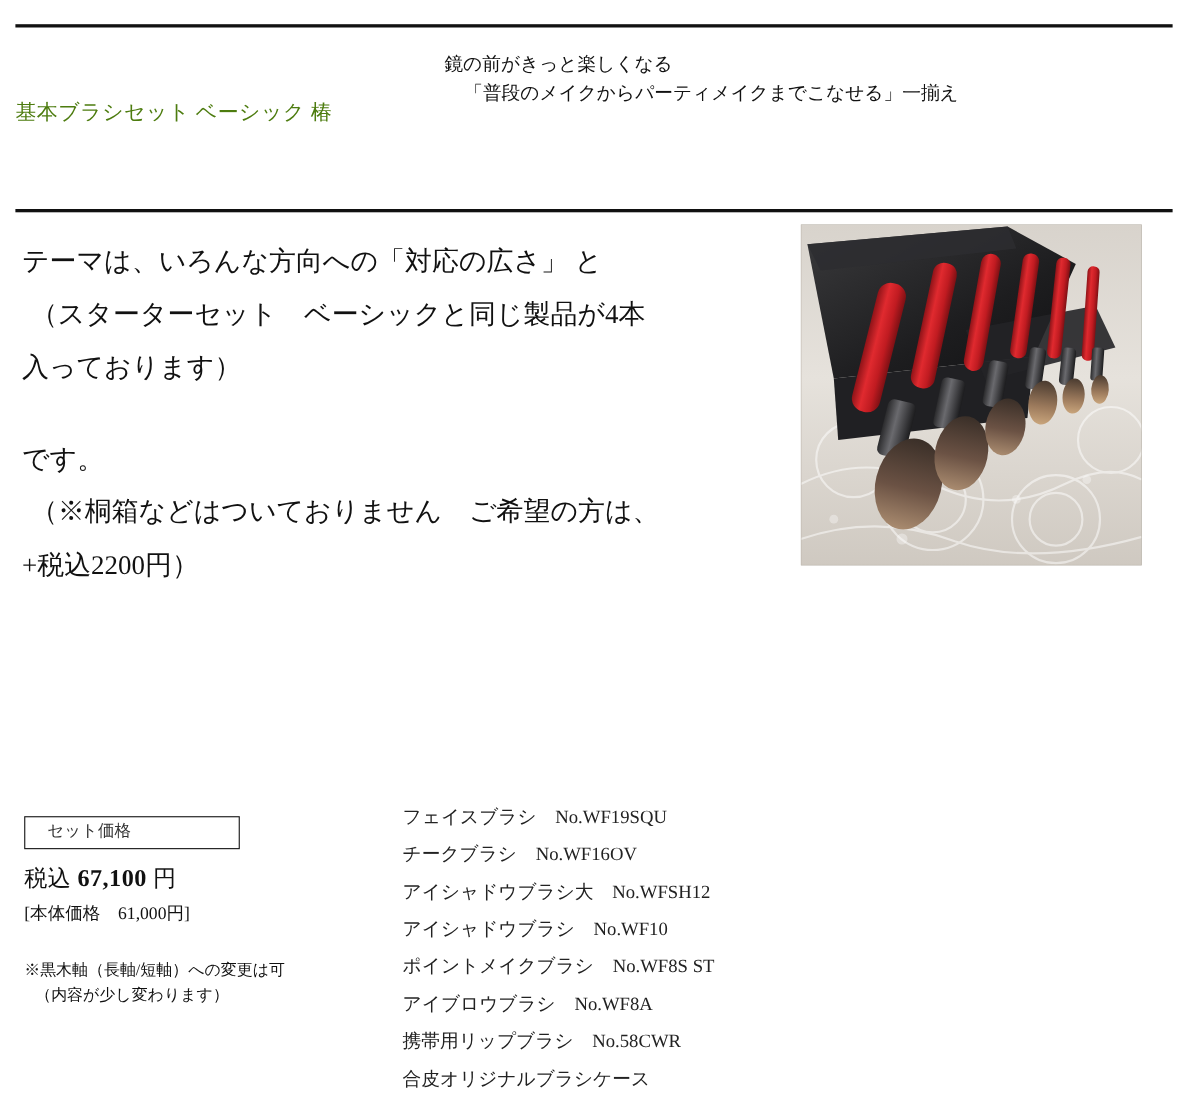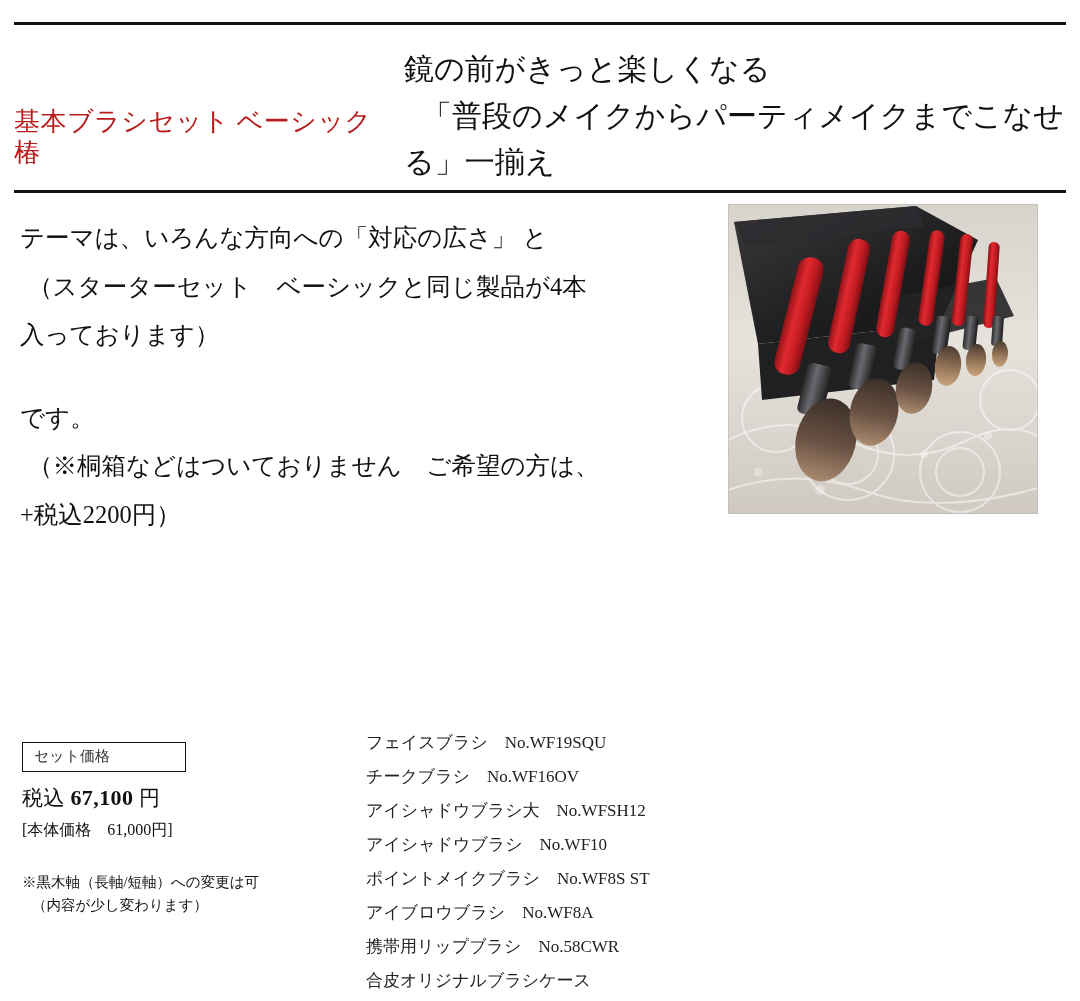--- a/index.html
+++ b/index.html
@@ -37,33 +37,33 @@
   .header {
     position: absolute;
     left: 14px;
     top: 30px;
     width: 1052px;
     height: 158px;
   }
   .product-name {
     position: absolute;
     left: 0px;
-    top: 76px;
+    top: 62px;
     width: 380px;
-    font-size: 26px;
+    font-size: 19px;
     letter-spacing: 0.5px;
     line-height: 1.2;
-    color: #b91c1c;
+    color: #4d7c0f;
   }
   .headline {
     position: absolute;
     left: 390px;
     top: 16px;
     width: 660px;
-    font-size: 30px;
+    font-size: 17px;
     line-height: 1.55;
     color: #111;
   }
   .headline .line2 {
     display: block;
     text-indent: 18px;
   }
 
   
   .body-copy {
@@ -92,25 +92,25 @@
   .photo svg { display: block; }
 
   
   .price-block {
     position: absolute;
     left: 22px;
     top: 742px;
     width: 320px;
   }
   .price-label-box {
-    width: 164px;
+    width: 196px;
     height: 30px;
     border: 1px solid #111;
     box-sizing: border-box;
-    padding: 4px 6px 0 11px;
+    padding: 4px 6px 0 20px;
     font-size: 15px;
     color: #333;
     line-height: 1.2;
   }
   .price-main {
     margin-top: 12px;
     font-size: 21px;
     color: #111;
     letter-spacing: 0.4px;
   }

